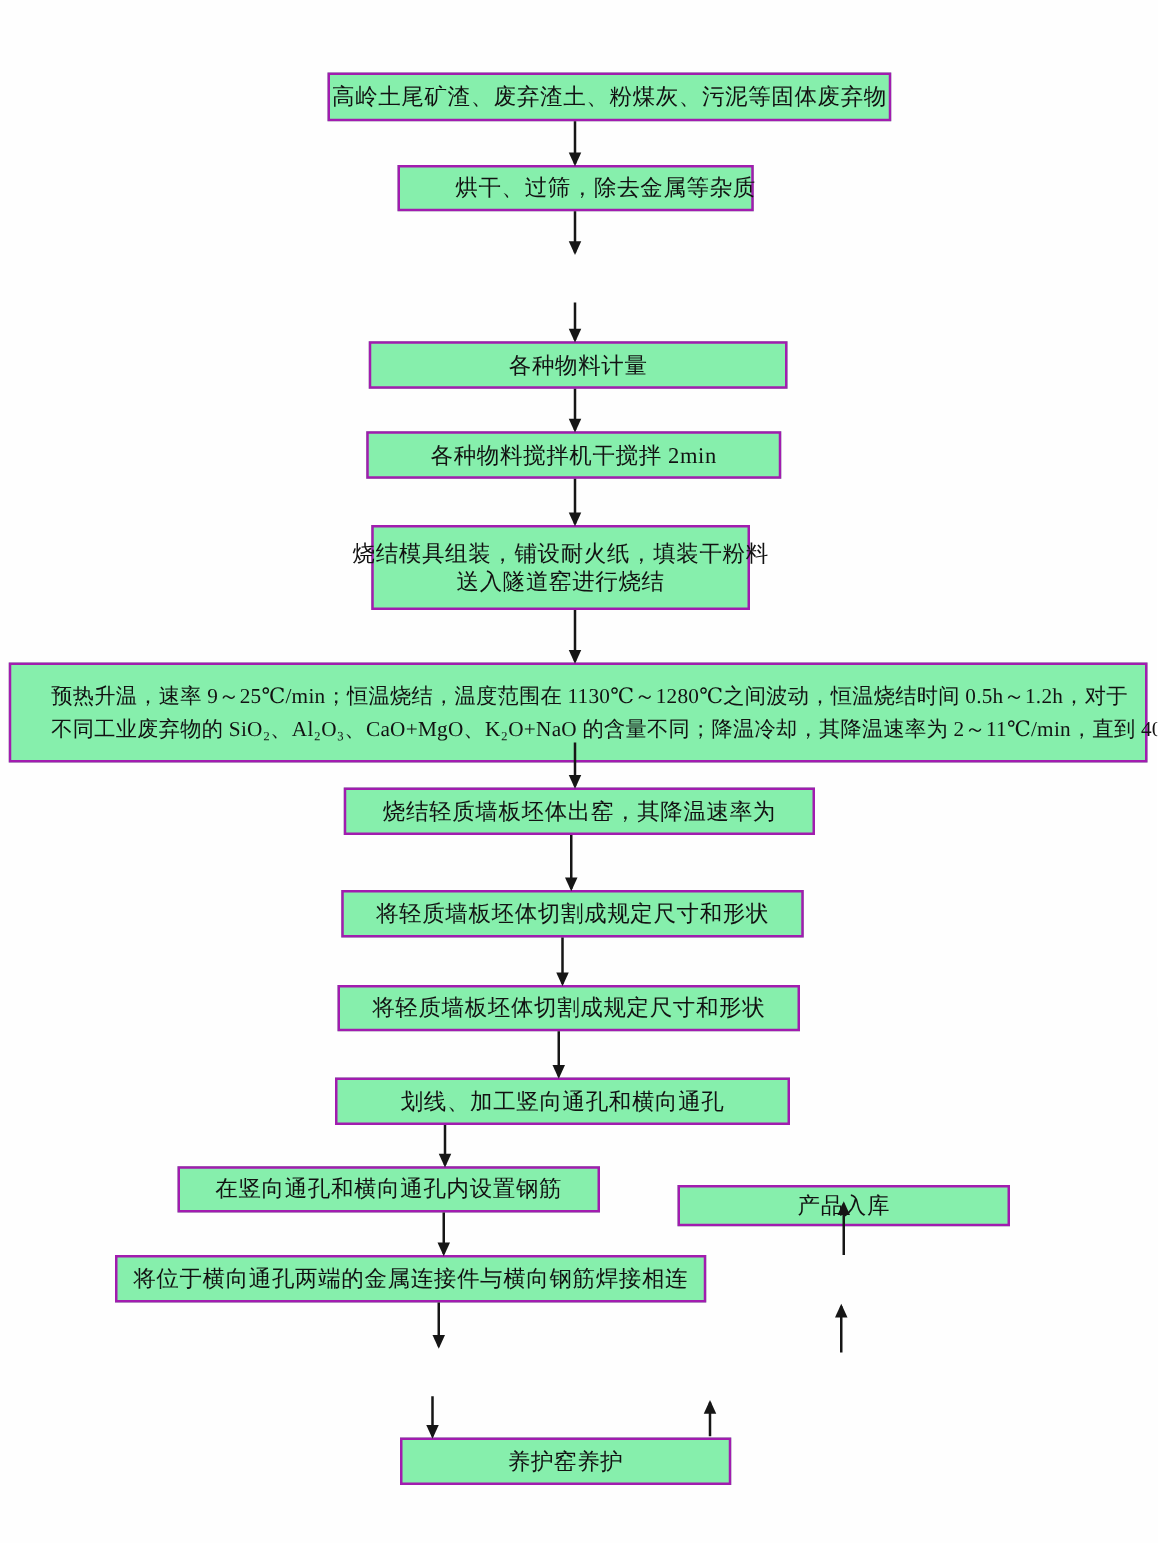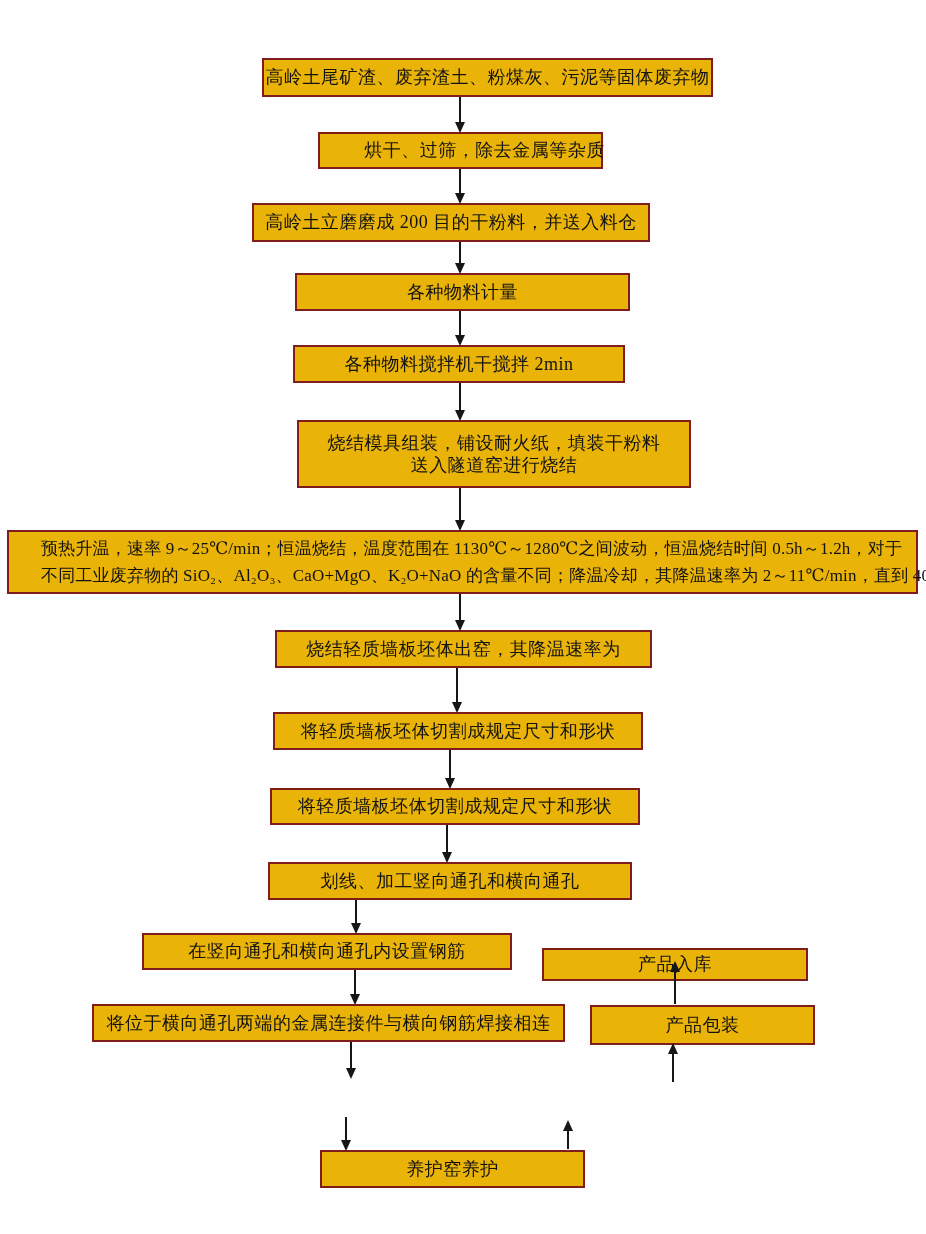--- a/index.html
+++ b/index.html
@@ -12,22 +12,22 @@
     width: 926px;
     height: 1234px;
     background: #fefefe;
     font-family: "Liberation Serif", "DejaVu Serif", serif;
     color: #121212;
     overflow: hidden;
   }
   .node {
     position: absolute;
     box-sizing: border-box;
-    border: 2px solid #7f1d1d;
-    background: #eab308;
+    border: 2px solid #a21caf;
+    background: #86efac;
     display: flex;
     flex-direction: column;
     align-items: center;
     justify-content: center;
     text-align: center;
     font-size: 18px;
     line-height: 1.25;
     letter-spacing: 0.5px;
     white-space: nowrap;
   }
@@ -71,75 +71,69 @@
 <div id="canvas">
 
   <div class="node" style="left:262px; top:58px;  width:451px; height:39px;">
     <span>高岭土尾矿渣、废弃渣土、粉煤灰、污泥等固体废弃物</span>
   </div>
 
   <div class="node" style="left:318px; top:132px; width:285px; height:37px;padding-left:48px;">
     <span>烘干、过筛，除去金属等杂质</span>
   </div>
 
-  <div class="node" style="left:252px; top:203px; width:398px; height:39px;">
-    <span>高岭土立磨磨成 200 目的干粉料，并送入料仓</span>
-  </div>
 
   <div class="node" style="left:295px; top:273px; width:335px; height:38px;">
     <span>各种物料计量</span>
   </div>
 
   <div class="node" style="left:293px; top:345px; width:332px; height:38px;">
     <span>各种物料搅拌机干搅拌 2min</span>
   </div>
 
-  <div class="node" style="left:297px; top:420px; width:394px; height:68px;">
+  <div class="node" style="left:297px; top:420px; width:303px; height:68px;">
     <span>烧结模具组装，铺设耐火纸，填装干粉料</span>
     <span>送入隧道窑进行烧结</span>
   </div>
 
-  <div class="node wide" style="left:7px; top:530px; width:911px; height:64px;padding-left:32px;">
+  <div class="node wide" style="left:7px; top:530px; width:911px; height:80px;padding-left:32px;">
     <span>预热升温，速率 9～25℃/min；恒温烧结，温度范围在 1130℃～1280℃之间波动，恒温烧结时间 0.5h～1.2h，对于</span>
     <span>不同工业废弃物的 SiO₂、Al₂O₃、CaO+MgO、K₂O+NaO 的含量不同；降温冷却，其降温速率为 2～11℃/min，直到 40℃。</span>
   </div>
 
   <div class="node" style="left:275px; top:630px; width:377px; height:38px;">
     <span>烧结轻质墙板坯体出窑，其降温速率为</span>
   </div>
 
   <div class="node" style="left:273px; top:712px; width:370px; height:38px;">
     <span>将轻质墙板坯体切割成规定尺寸和形状</span>
   </div>
 
   <div class="node" style="left:270px; top:788px; width:370px; height:37px;">
     <span>将轻质墙板坯体切割成规定尺寸和形状</span>
   </div>
 
   <div class="node" style="left:268px; top:862px; width:364px; height:38px;">
     <span>划线、加工竖向通孔和横向通孔</span>
   </div>
 
-  <div class="node" style="left:142px; top:933px; width:370px; height:37px;align-items:center;">
+  <div class="node" style="left:142px; top:933px; width:338px; height:37px;align-items:center;">
     <span>在竖向通孔和横向通孔内设置钢筋</span>
   </div>
 
   <div class="node" style="left:92px; top:1004px; width:473px; height:38px;">
     <span>将位于横向通孔两端的金属连接件与横向钢筋焊接相连</span>
   </div>
 
 
   <div class="node" style="left:320px; top:1150px; width:265px; height:38px;">
     <span>养护窑养护</span>
   </div>
 
 
-  <div class="node" style="left:590px; top:1005px; width:225px; height:40px;">
-    <span>产品包装</span>
-  </div>
 
   <div class="node" style="left:542px; top:948px; width:266px; height:33px;">
     <span>产品入库</span>
   </div>
 
   <div class="arrow down" style="left:459px; top:97px;   height:34px;"></div>
   <div class="arrow down" style="left:459px; top:169px;  height:33px;"></div>
   <div class="arrow down" style="left:459px; top:242px;  height:30px;"></div>
   <div class="arrow down" style="left:459px; top:311px;  height:33px;"></div>
   <div class="arrow down" style="left:459px; top:383px;  height:36px;"></div>

